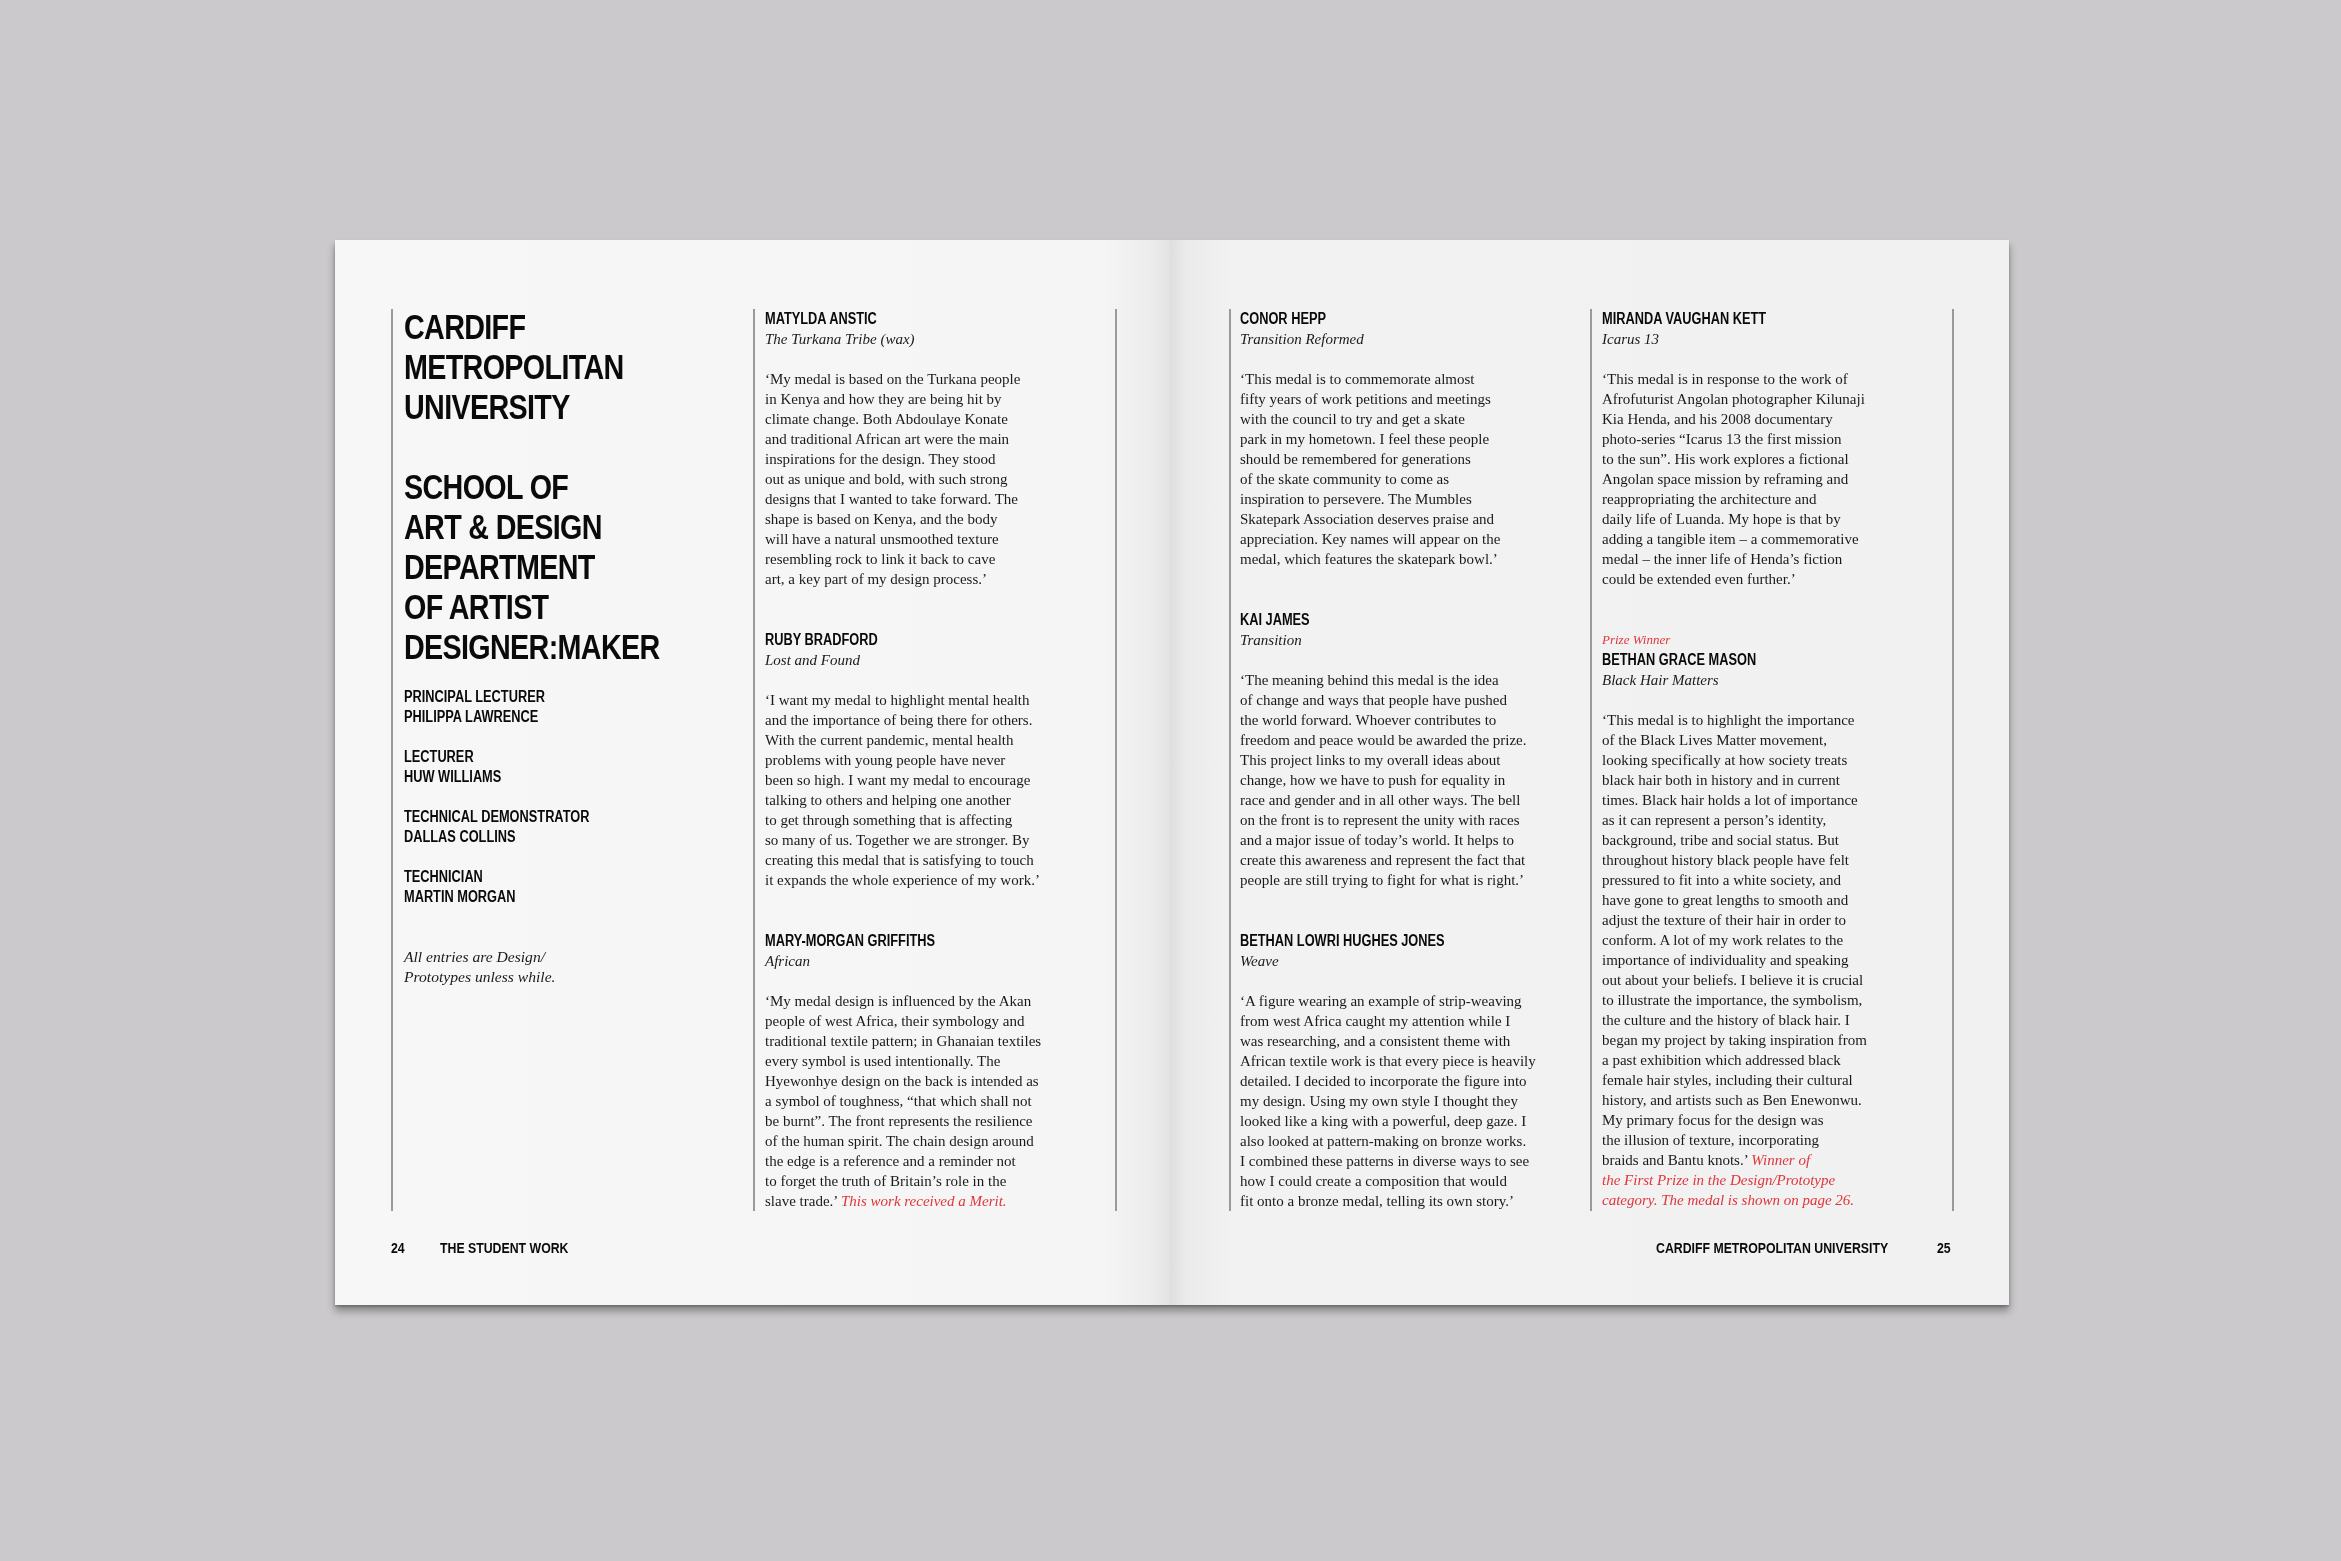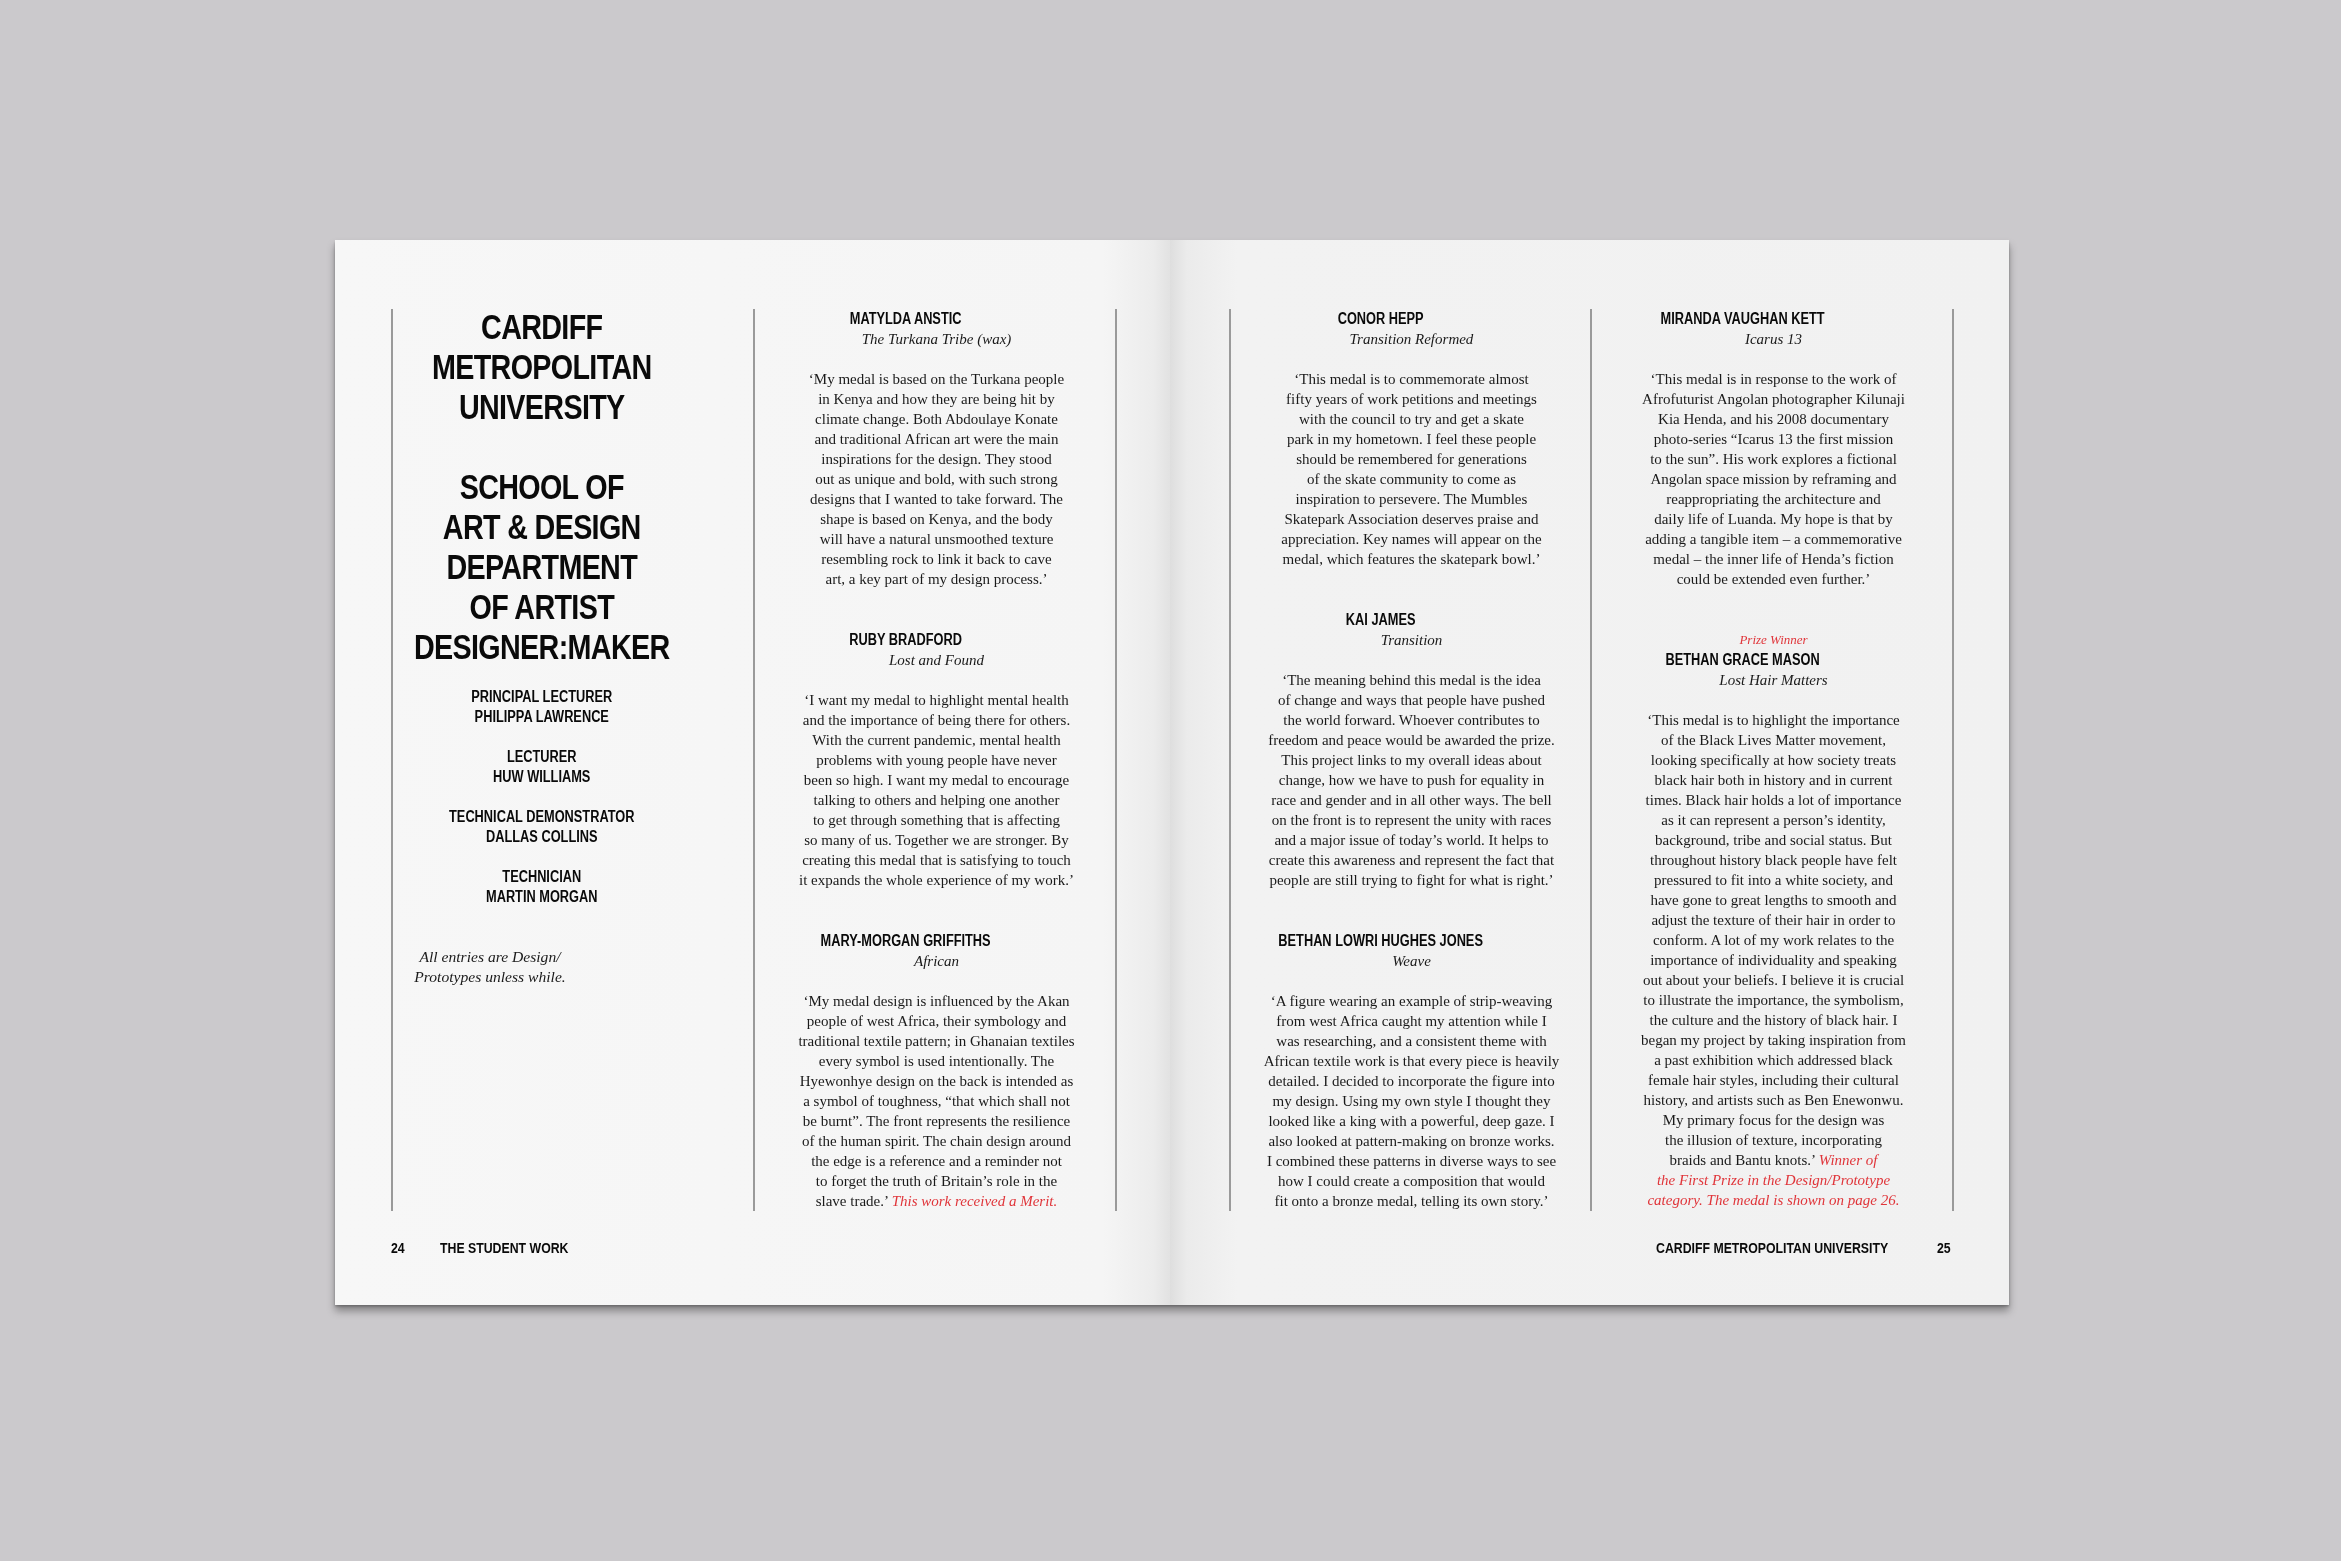--- a/index.html
+++ b/index.html
@@ -26,21 +26,21 @@
   }
   .page-right {
     left: 835px; width: 839px;
     background: linear-gradient(90deg, #dedede 0%, #ebebeb 2%, #f2f2f2 8%, #f1f1f1 100%);
   }
   .rule {
     position: absolute; width: 1.6px; background: #9a9a9a;
     top: 69px; height: 902px;
   }
   .col {
-    position: absolute; top: 69px; text-align: center;
+    position: absolute; top: 69px;
   }
   .title {
     font-family: "Liberation Sans", sans-serif;
     font-weight: bold;
     font-size: 35px;
     line-height: 40px;
     letter-spacing: -0.8px;
     transform: scaleX(0.82);
     transform-origin: left top;
     color: #0a0a0a;
@@ -273,21 +273,21 @@
 reappropriating the architecture and
 daily life of Luanda. My hope is that by
 adding a tangible item – a commemorative
 medal – the inner life of Henda’s fiction
 could be extended even further.’</div>
       </div>
       <div style="height:41px;"></div>
       <div>
         <div class="prize-label">Prize Winner</div>
         <div class="entry-name">BETHAN GRACE MASON</div>
-        <div class="entry-title">Lost Hair Matters</div>
+        <div class="entry-title">Black Hair Matters</div>
         <div class="entry-body"><span>‘This medal is to highlight the importance
 of the Black Lives Matter movement,
 looking specifically at how society treats
 black hair both in history and in current
 times. Black hair holds a lot of importance
 as it can represent a person’s identity,
 background, tribe and social status. But
 throughout history black people have felt
 pressured to fit into a white society, and
 have gone to great lengths to smooth and

